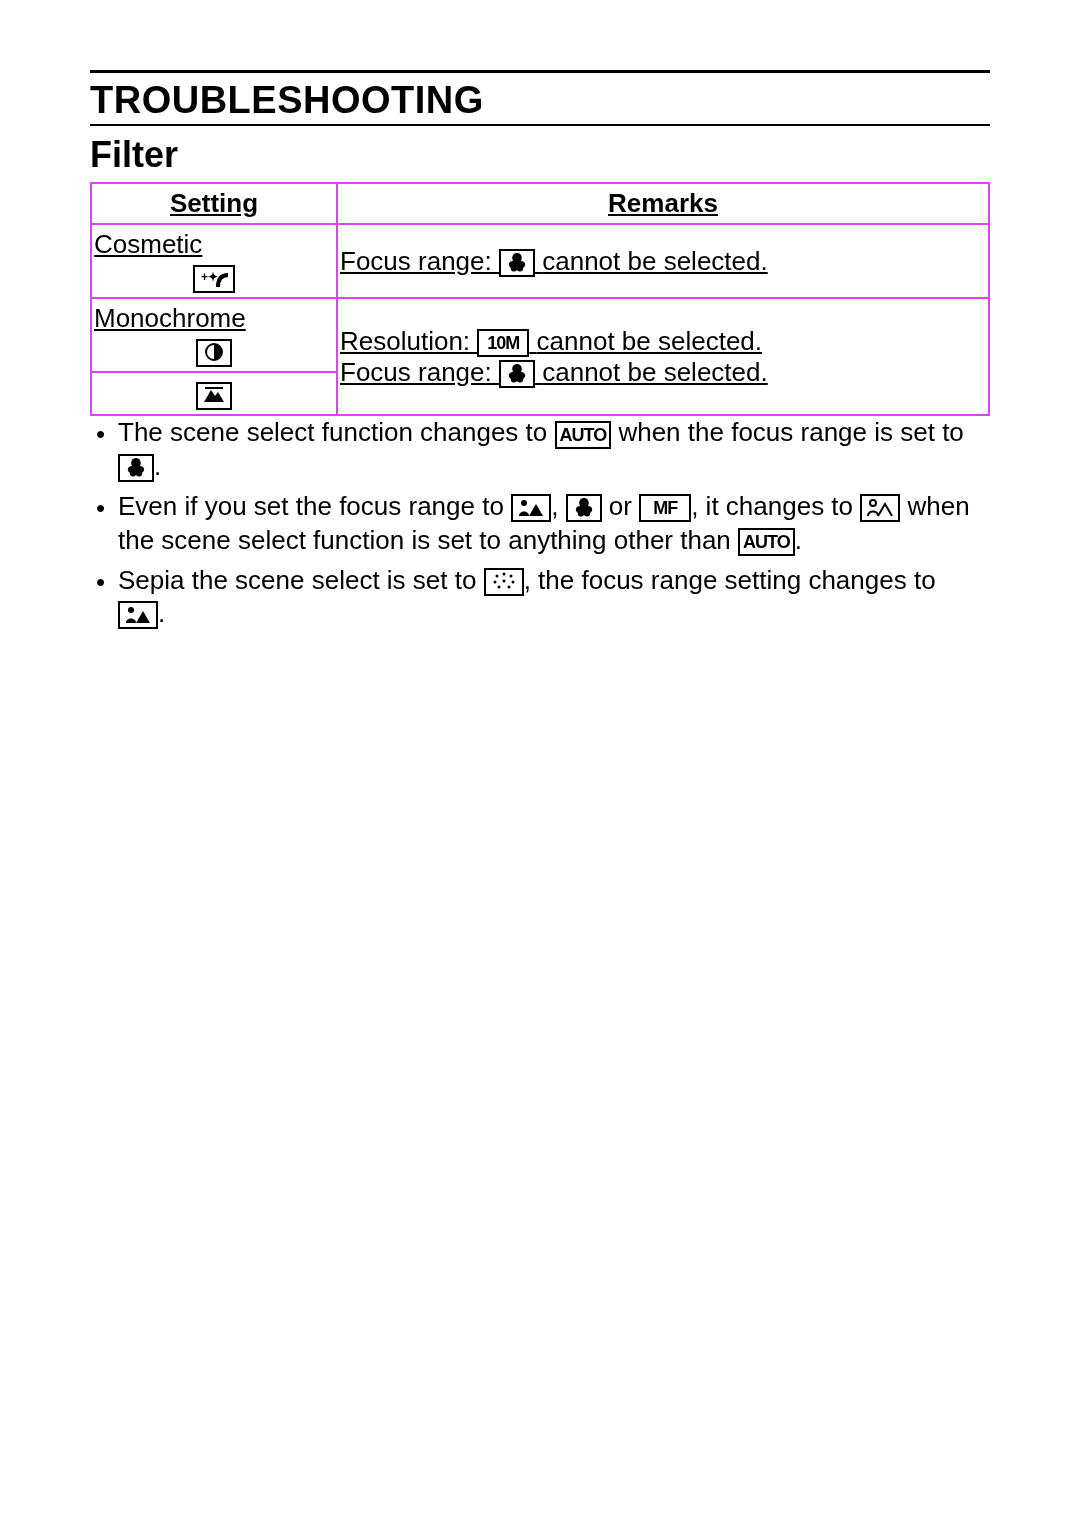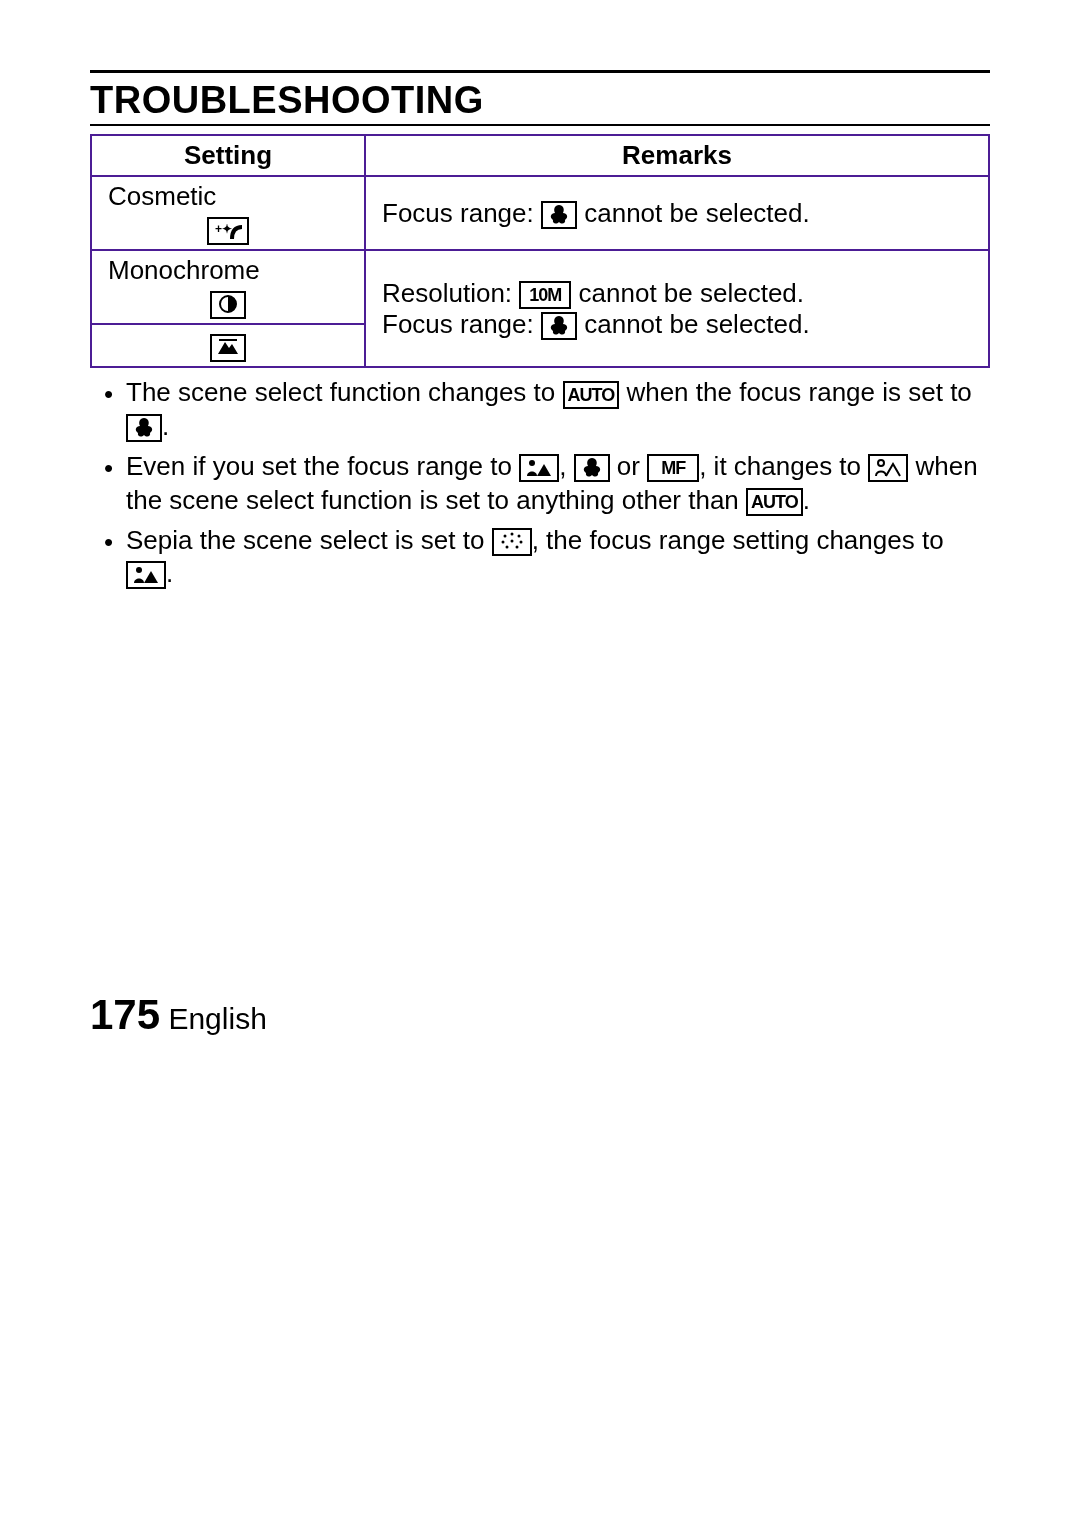--- a/index.html
+++ b/index.html
@@ -38,23 +38,24 @@
     margin: 2px 0 6px 0;
   }
 
   table.filter {
     border-collapse: collapse;
     width: 100%;
     font-size: 26px;
   }
   table.filter th,
   table.filter td {
-    border: 2px solid #4c1d95;
-    padding: 4px 16px;
+    border: 2px solid #d946ef;
+    padding: 4px 2px;
     vertical-align: top;
+    text-decoration: underline;
   }
   table.filter th {
     font-weight: bold;
     text-align: center;
   }
   .setting-col {
     width: 240px;
     text-align: center;
   }
   .remarks-cell {
@@ -99,21 +100,21 @@
 
   .about-heading {
     font-size: 36px;
     font-weight: bold;
     line-height: 1.15;
     margin: 40px 0 6px 0;
   }
 
   ul.bullets {
     list-style: none;
-    margin: 8px;
+    margin: 0;
     padding: 0 0 0 28px;
     font-size: 26px;
     line-height: 1.3;
   }
   ul.bullets li {
     position: relative;
     margin-bottom: 6px;
   }
   ul.bullets li::before {
     content: "•";
@@ -136,20 +137,21 @@
 </style>
 </head>
 <body>
 
 <div class="page">
 
   <hr class="rule">
   <div class="section-title">TROUBLESHOOTING</div>
   <hr class="section-underline">
 
+  <div class="subsection">Filter</div>
 
   <table class="filter">
     <tbody>
         <tr>
       <th class="setting-col">Setting</th>
       <th>Remarks</th>
     </tr>
 
     <tr>
       <td class="setting-col">
@@ -279,18 +281,14 @@
       <span class="icon-box">
         <svg width="30" height="22" viewBox="0 0 30 22">
           <circle cx="8" cy="7" r="3" fill="#000"></circle>
           <path d="M3 20 C3 14 13 14 13 20 Z" fill="#000"></path>
           <path d="M13 20 L20 8 L27 20 Z" fill="#000"></path>
         </svg>
       </span><span>.</span>
     </li>
   </ul>
 
-  <div class="footer">
-    <span class="page-num">175</span>
-    <span>English</span>
-  </div>
 
 </div>
 
 </body></html>

